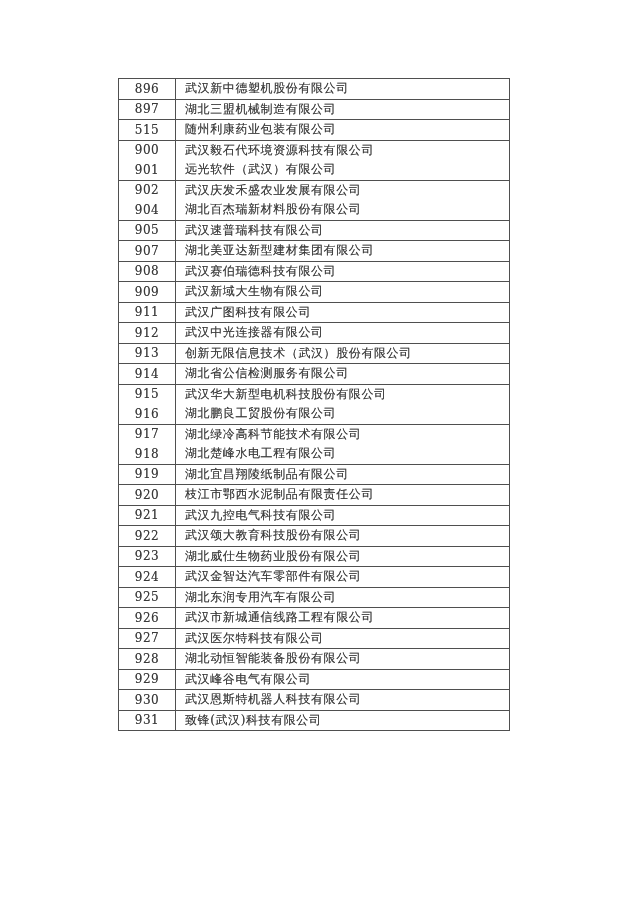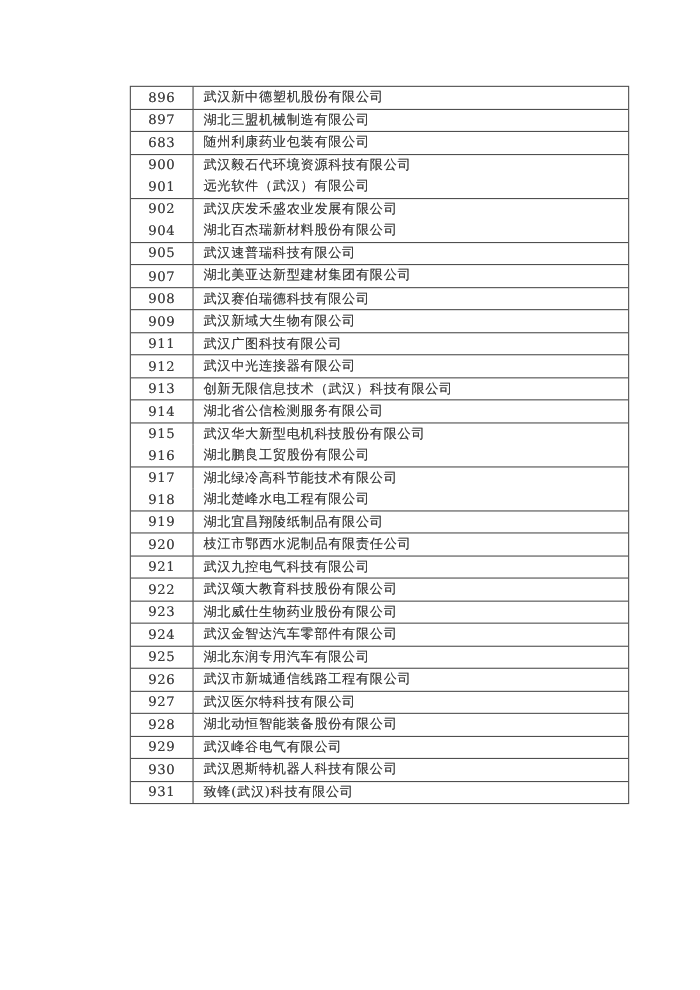--- a/index.html
+++ b/index.html
@@ -12,21 +12,21 @@
     width: 636px;
     height: 900px;
     background: #ffffff;
     overflow: hidden;
     font-family: "DejaVu Serif", "Liberation Serif", serif;
   }
   .company-table {
     position: absolute;
     left: 118px;
     top: 78px;
-    width: 454px;
+    width: 392px;
     border-collapse: separate;
     border-spacing: 0;
     border: 1px solid #4f4f4f;
     table-layout: fixed;
   }
   .company-table td {
     height: 19.5px;
     padding: 0;
     font-size: 12px;
     color: #3a3a3a;
@@ -65,21 +65,21 @@
     <tbody id="company-rows">
         <tr>
     <td class="idx">896</td>
     <td class="name">武汉新中德塑机股份有限公司</td>
   </tr>
         <tr>
     <td class="idx">897</td>
     <td class="name">湖北三盟机械制造有限公司</td>
   </tr>
         <tr>
-    <td class="idx">683</td>
+    <td class="idx">515</td>
     <td class="name">随州利康药业包装有限公司</td>
   </tr>
         <tr class="merged">
     <td class="idx">900</td>
     <td class="name">武汉毅石代环境资源科技有限公司</td>
   </tr>
         <tr>
     <td class="idx">901</td>
     <td class="name">远光软件（武汉）有限公司</td>
   </tr>
@@ -110,21 +110,21 @@
         <tr>
     <td class="idx">911</td>
     <td class="name">武汉广图科技有限公司</td>
   </tr>
         <tr>
     <td class="idx">912</td>
     <td class="name">武汉中光连接器有限公司</td>
   </tr>
         <tr>
     <td class="idx">913</td>
-    <td class="name">创新无限信息技术（武汉）科技有限公司</td>
+    <td class="name">创新无限信息技术（武汉）股份有限公司</td>
   </tr>
         <tr>
     <td class="idx">914</td>
     <td class="name">湖北省公信检测服务有限公司</td>
   </tr>
         <tr class="merged">
     <td class="idx">915</td>
     <td class="name">武汉华大新型电机科技股份有限公司</td>
   </tr>
         <tr>

